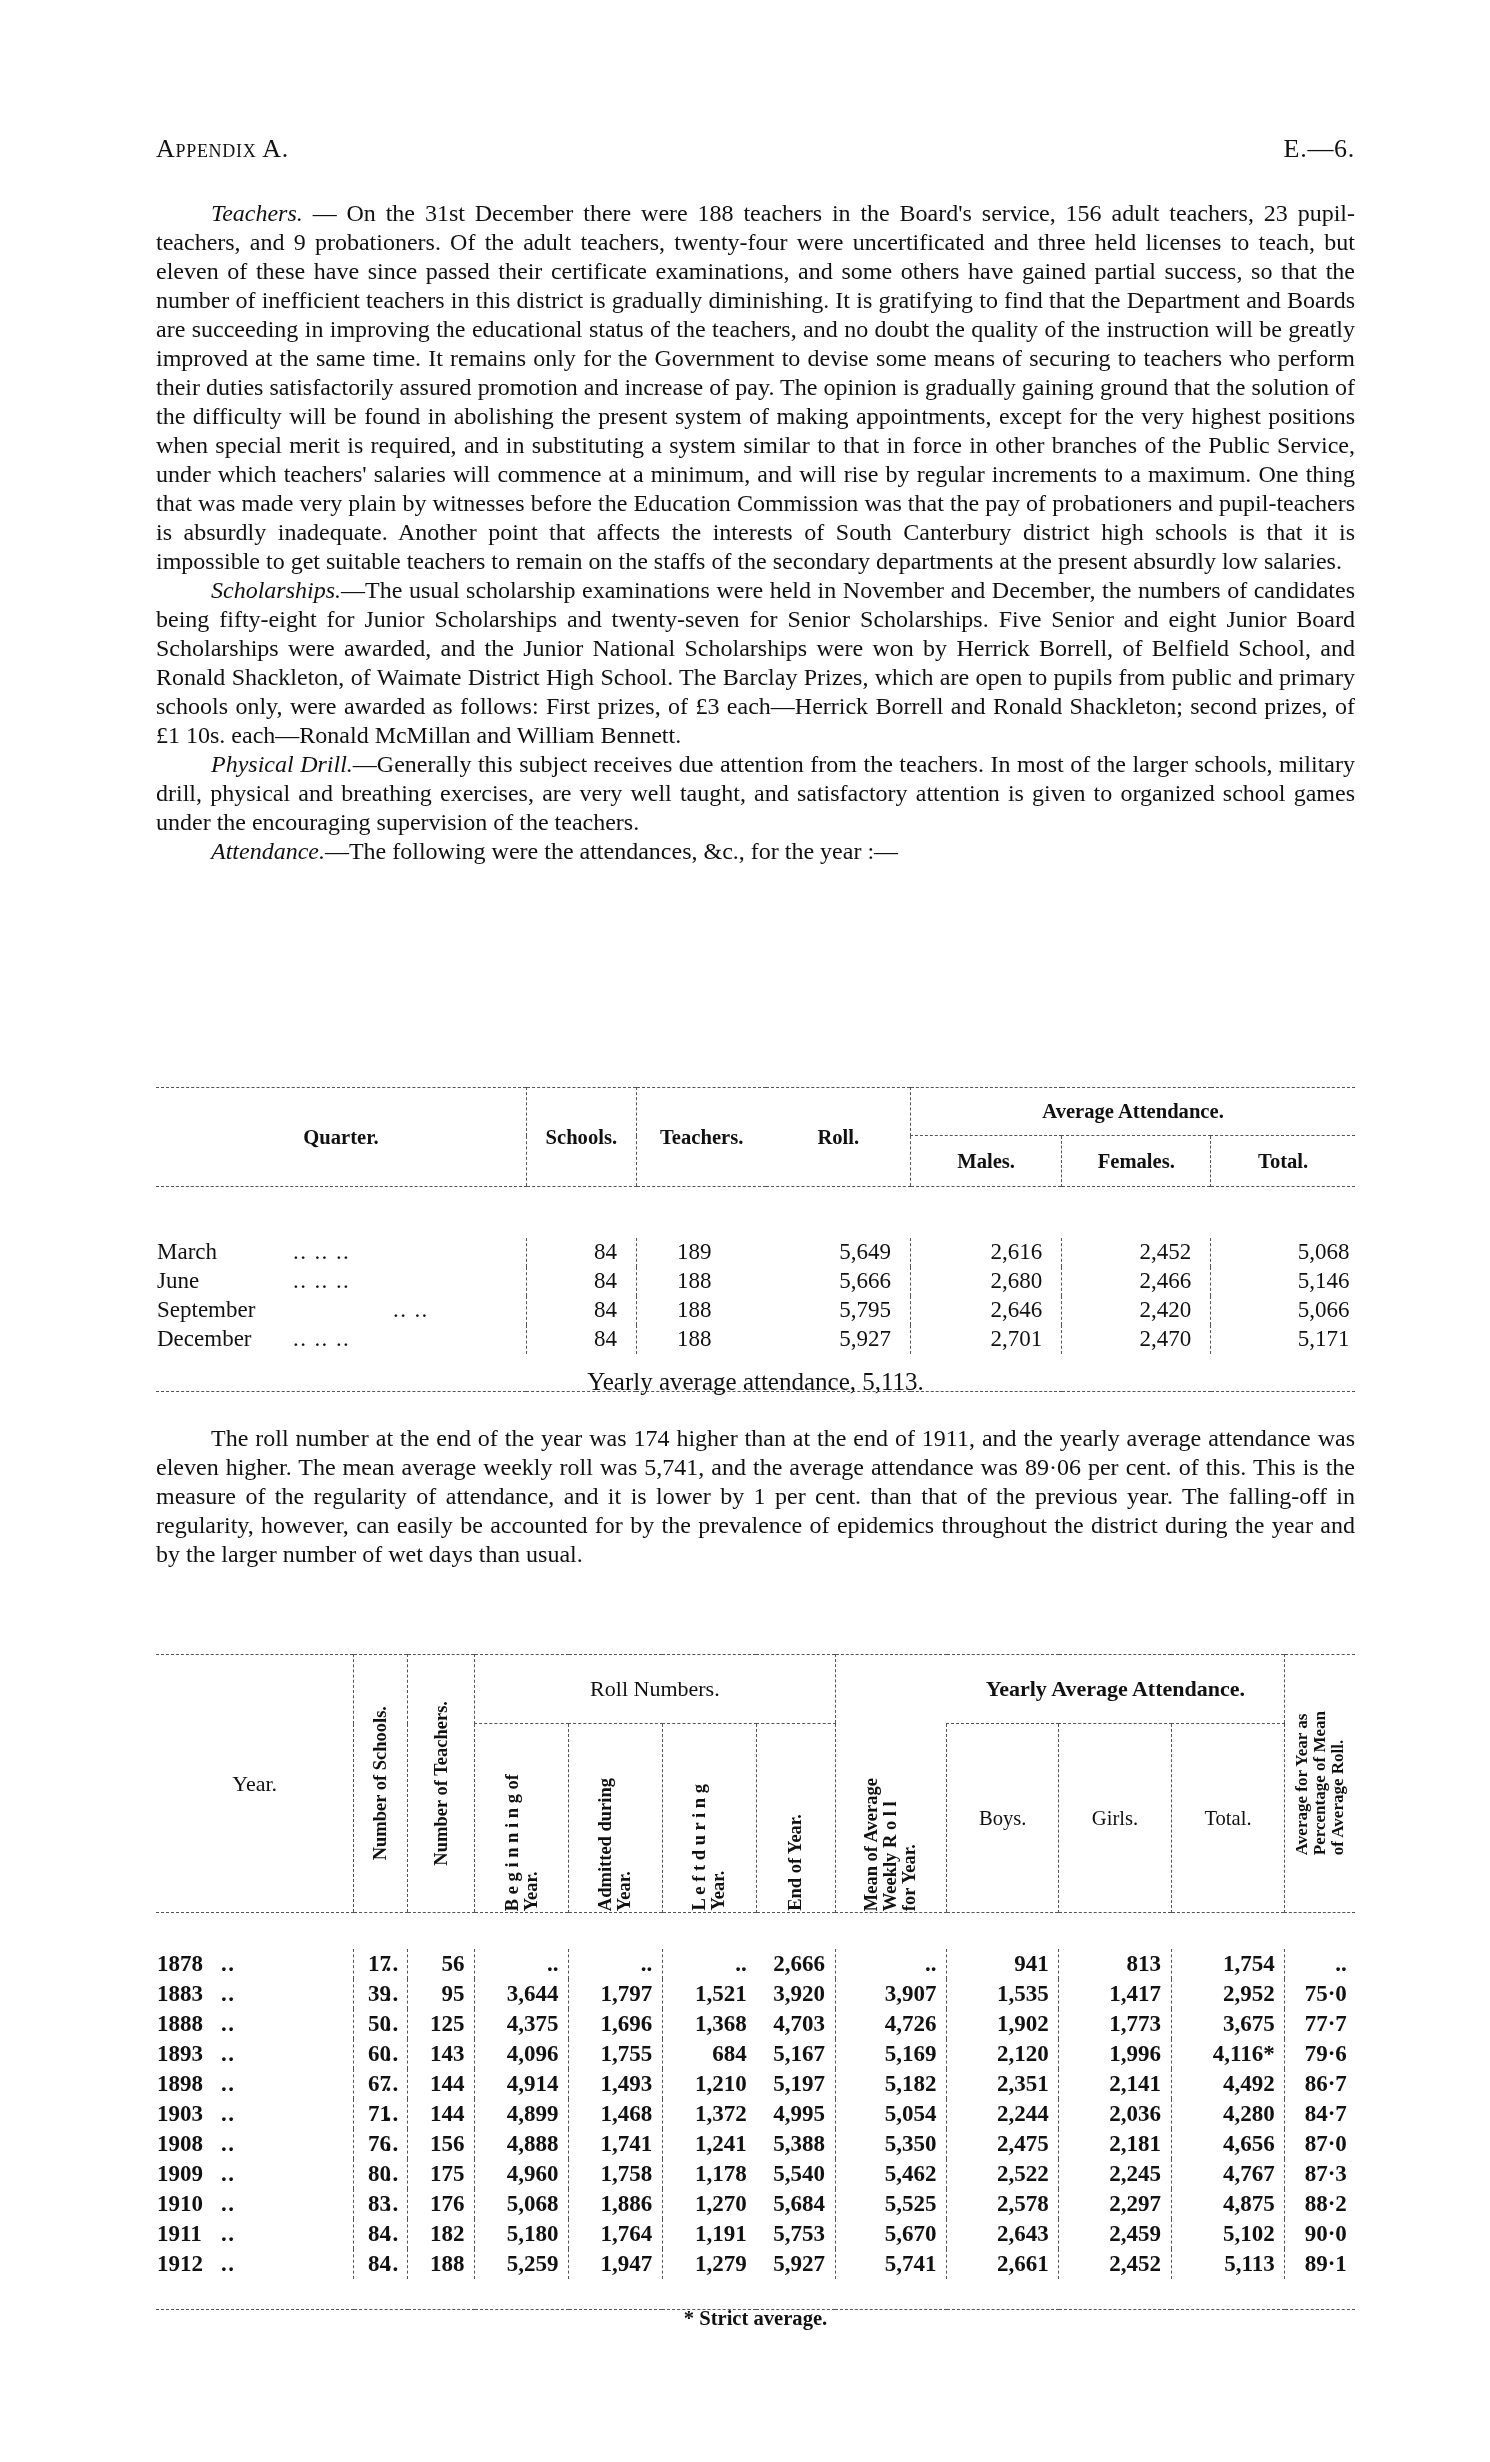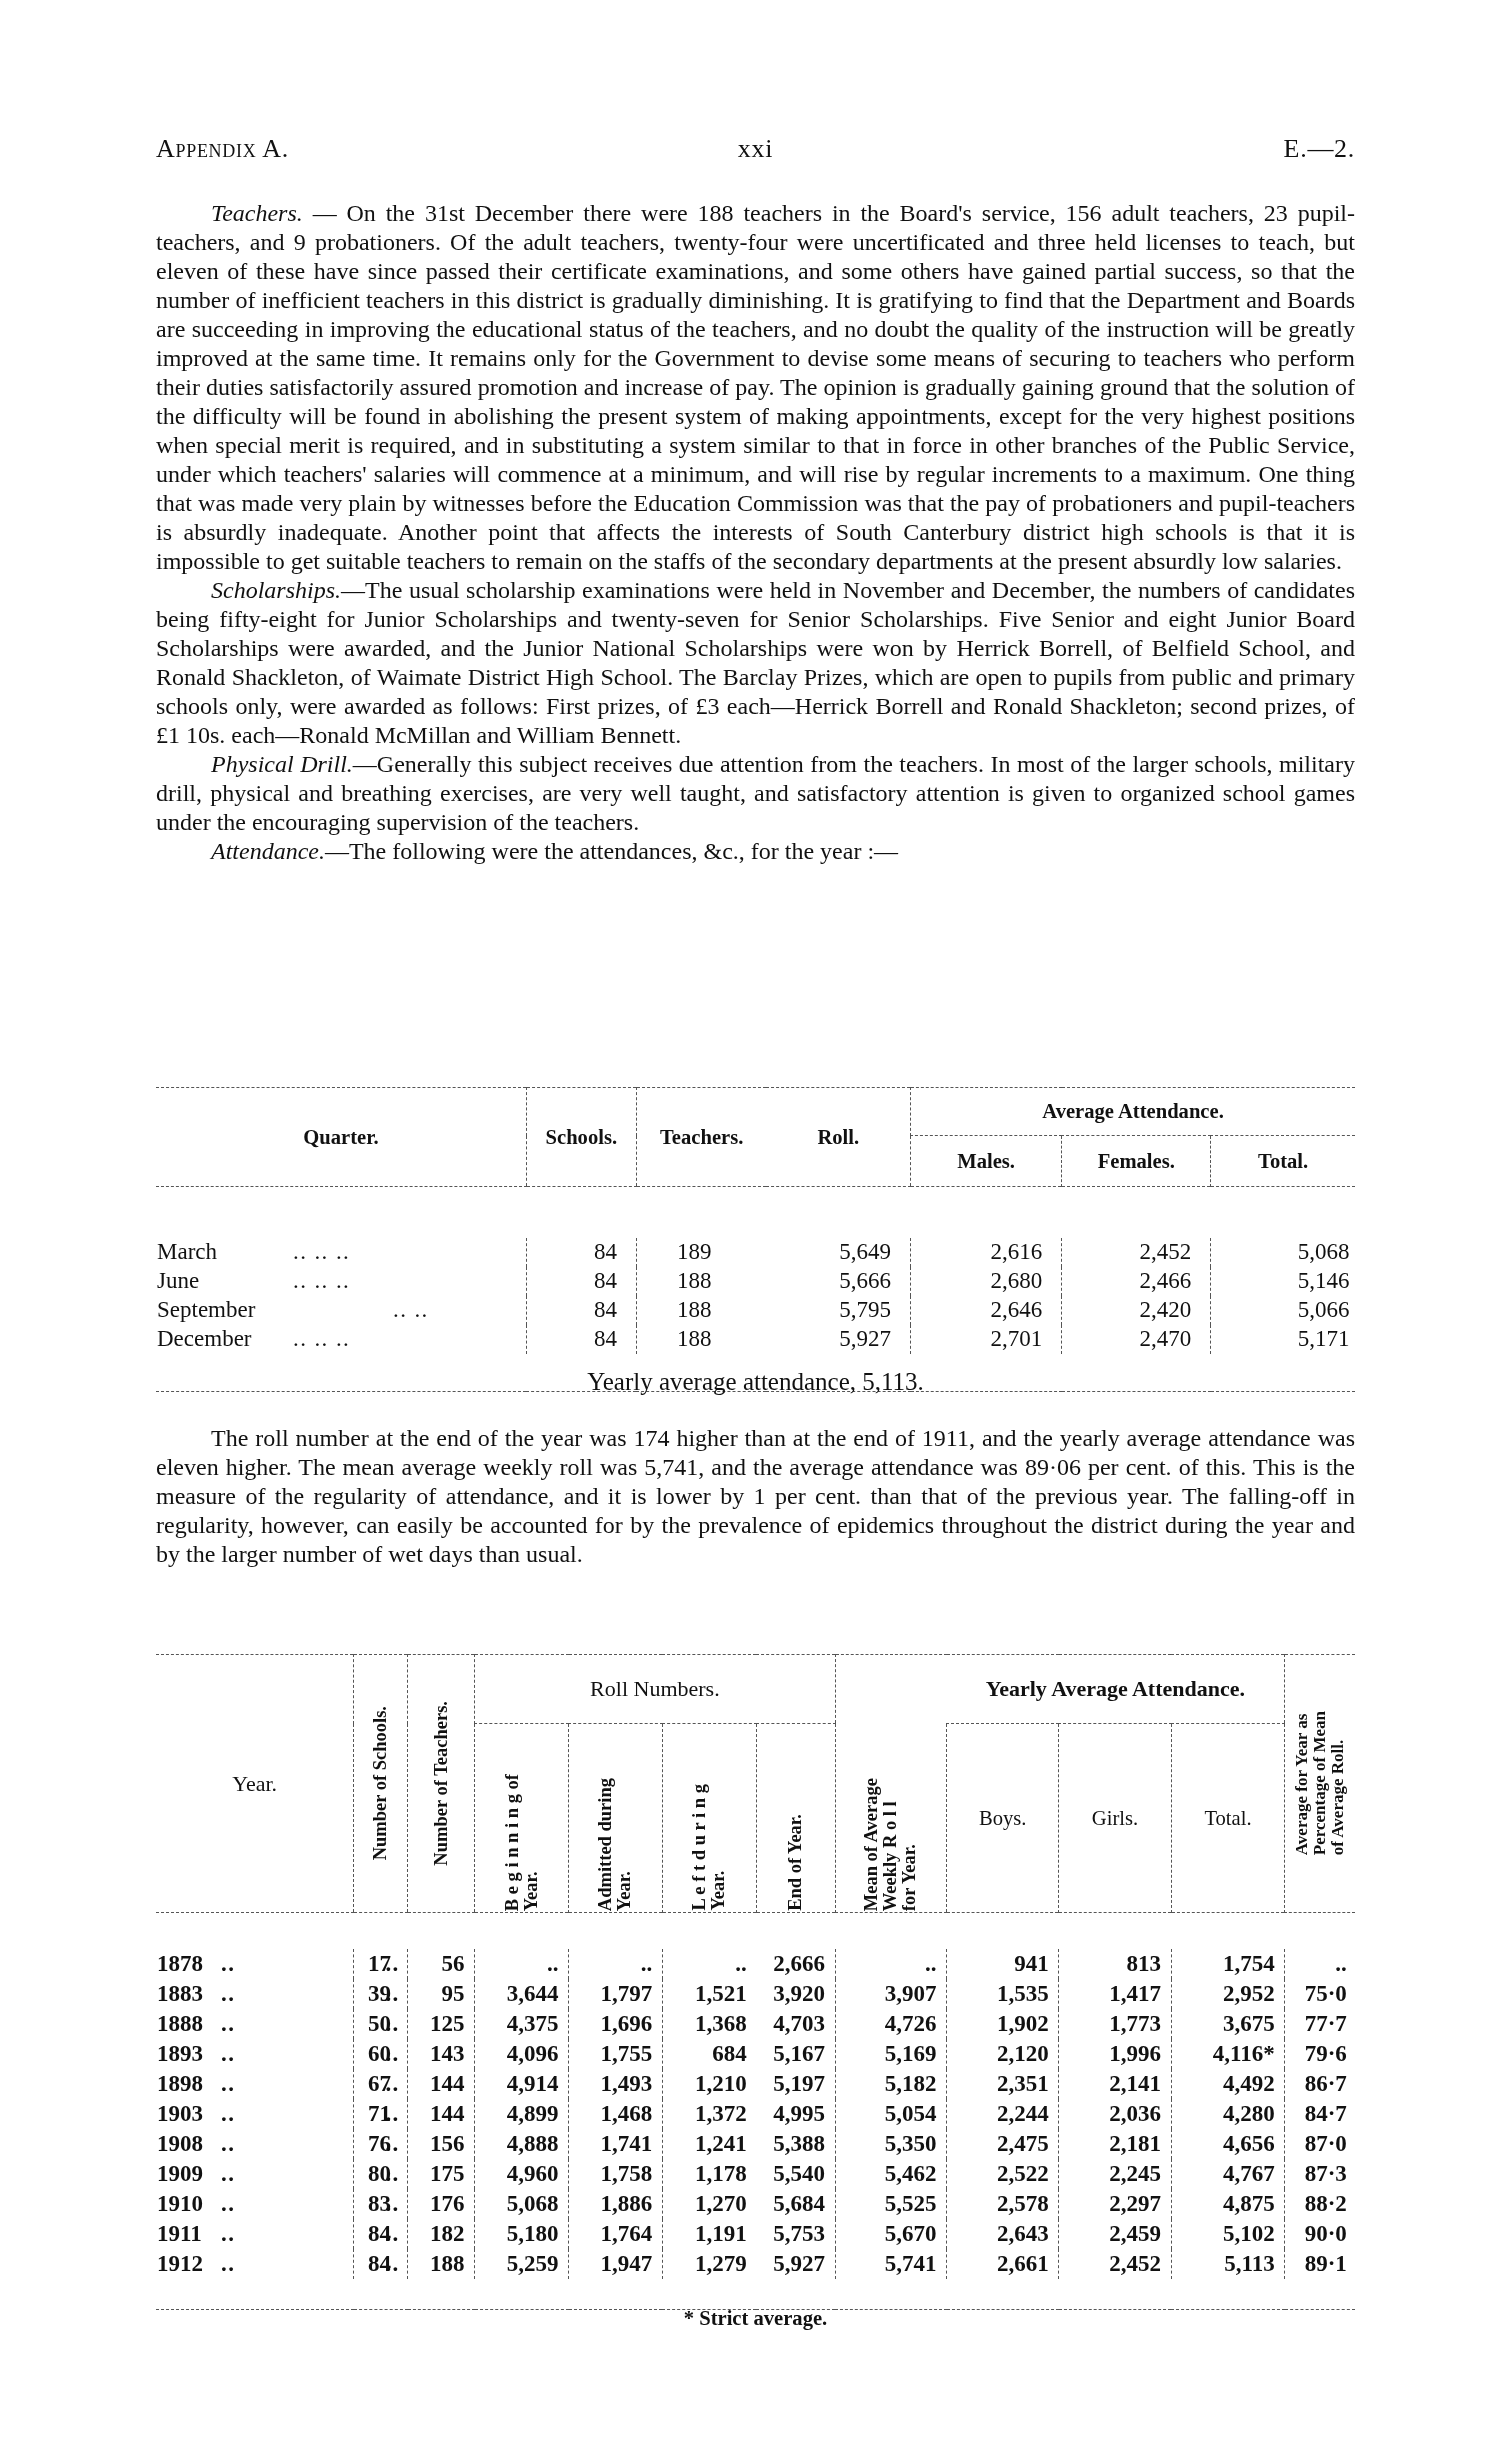--- a/index.html
+++ b/index.html
@@ -28,22 +28,21 @@
   .vert { writing-mode:vertical-rl; transform:rotate(180deg); white-space:pre-line;
           font-size:18.5px; line-height:19px; font-weight:bold; margin:0 auto; text-align:left; }
   .dots { letter-spacing:1.4px; }
   .footnote { position:absolute; left:156px; width:1199px; text-align:center; font-size:20.6px; font-weight:bold; }
 </style>
 </head>
 <body>
 
 <div class="running-head">
   <span class="left">Appendix A.</span>
-  <span class="center">xxi</span>
-  <span class="right">E.—2.</span>
+  <span class="right">E.—6.</span>
 </div>
 
 <div class="text" style="top:199px;">
   <p><i>Teachers.</i><span> — On the 31st December there were 188 teachers in the Board's service, 156 adult teachers, 23 pupil-teachers, and 9 probationers. Of the adult teachers, twenty-four were uncertificated and three held licenses to teach, but eleven of these have since passed their certificate examinations, and some others have gained partial success, so that the number of inefficient teachers in this district is gradually diminishing. It is gratifying to find that the Department and Boards are succeeding in improving the educational status of the teachers, and no doubt the quality of the instruction will be greatly improved at the same time. It remains only for the Government to devise some means of securing to teachers who perform their duties satisfactorily assured promotion and increase of pay. The opinion is gradually gaining ground that the solution of the difficulty will be found in abolishing the present system of making appointments, except for the very highest positions when special merit is required, and in substituting a system similar to that in force in other branches of the Public Service, under which teachers' salaries will commence at a minimum, and will rise by regular increments to a maximum. One thing that was made very plain by witnesses before the Education Commission was that the pay of probationers and pupil-teachers is absurdly inadequate. Another point that affects the interests of South Canterbury district high schools is that it is impossible to get suitable teachers to remain on the staffs of the secondary departments at the present absurdly low salaries.</span></p>
   <p><i>Scholarships.</i><span>—The usual scholarship examinations were held in November and December, the numbers of candidates being fifty-eight for Junior Scholarships and twenty-seven for Senior Scholarships. Five Senior and eight Junior Board Scholarships were awarded, and the Junior National Scholarships were won by Herrick Borrell, of Belfield School, and Ronald Shackleton, of Waimate District High School. The Barclay Prizes, which are open to pupils from public and primary schools only, were awarded as follows: First prizes, of £3 each—Herrick Borrell and Ronald Shackleton; second prizes, of £1 10s. each—Ronald McMillan and William Bennett.</span></p>
   <p><i>Physical Drill.</i><span>—Generally this subject receives due attention from the teachers. In most of the larger schools, military drill, physical and breathing exercises, are very well taught, and satisfactory attention is given to organized school games under the encouraging supervision of the teachers.</span></p>
   <p><i>Attendance.</i><span>—The following were the attendances, &amp;c., for the year :—</span></p>
 </div>
 
 <table class="t1" style="top:1087px;">

